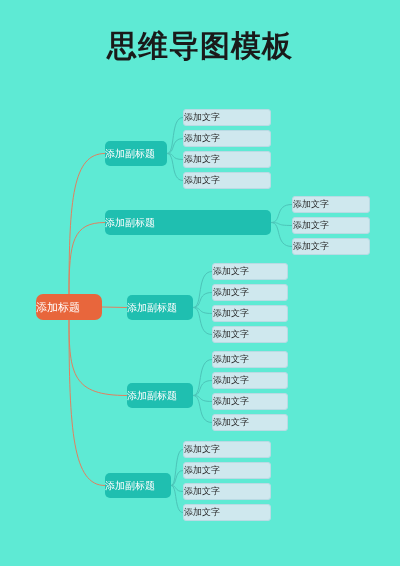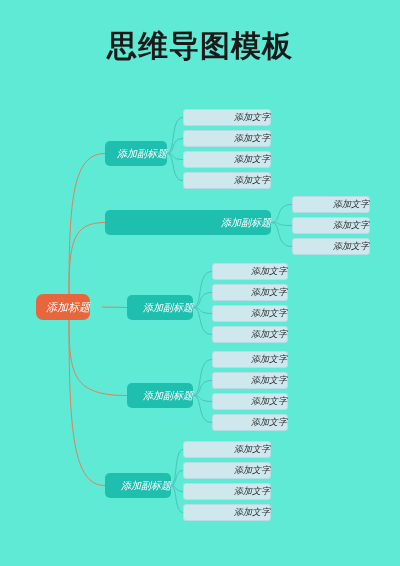--- a/index.html
+++ b/index.html
@@ -38,24 +38,23 @@
     top: 0;
     width: 400px;
     height: 566px;
     pointer-events: none;
   }
   .node {
     position: absolute;
     box-sizing: border-box;
     display: flex;
     align-items: center;
-    justify-content: flex-end;
+    justify-content: flex-start;
     white-space: nowrap;
     font-family: "DejaVu Sans", "Liberation Sans", sans-serif;
-    font-style: italic;
   }
   .node-root {
     background: #e8663c;
     color: #ffffff;
     border-radius: 7px;
     font-size: 11px;
     height: 26px;
   }
   .node-branch {
     background: #1fbfb0;
@@ -173,18 +172,18 @@
       </div>
       <div class="node node-branch" style="left: 127px; top: 295px; width: 66px; height: 25px;">
         <span>添加副标题</span>
       </div>
       <div class="node node-branch" style="left: 127px; top: 383px; width: 66px; height: 25px;">
         <span>添加副标题</span>
       </div>
       <div class="node node-branch" style="left: 105px; top: 473px; width: 66px; height: 25px;">
         <span>添加副标题</span>
       </div>
-      <div class="node node-root" style="left: 36px; top: 294px; width: 54px; height: 26px;">
+      <div class="node node-root" style="left: 36px; top: 294px; width: 66px; height: 26px;">
         <span>添加标题</span>
       </div>
     </div>
 
 </div>
 
 </body></html>

